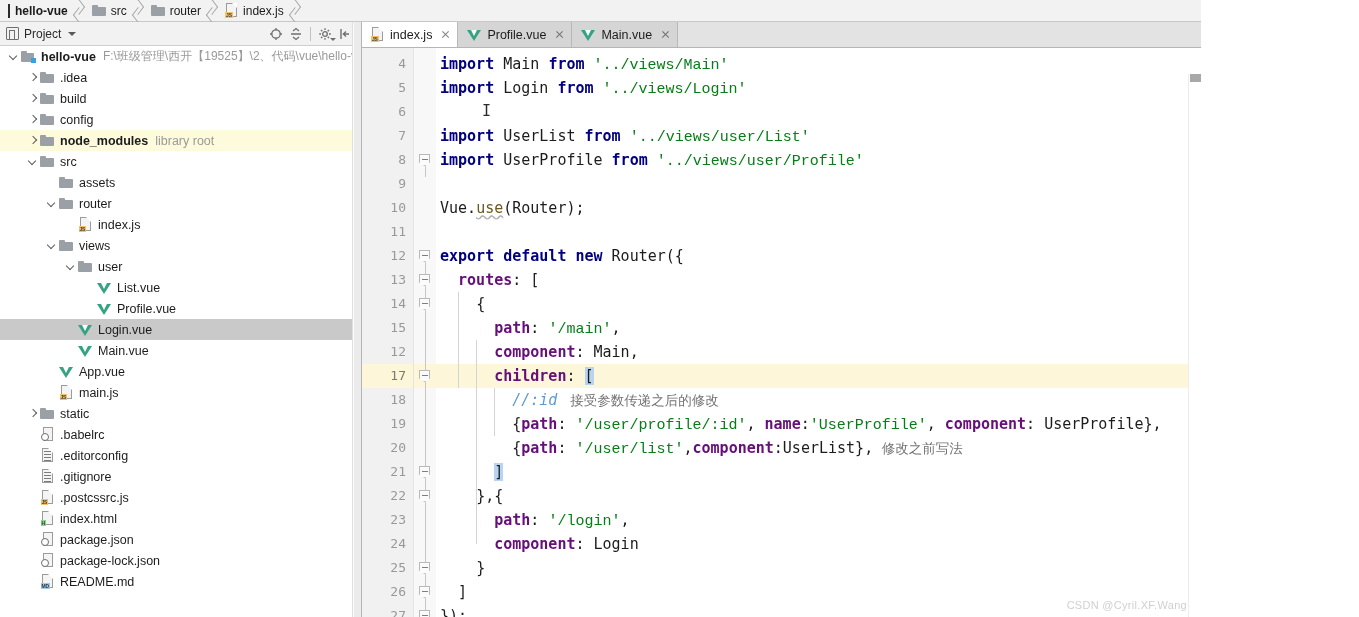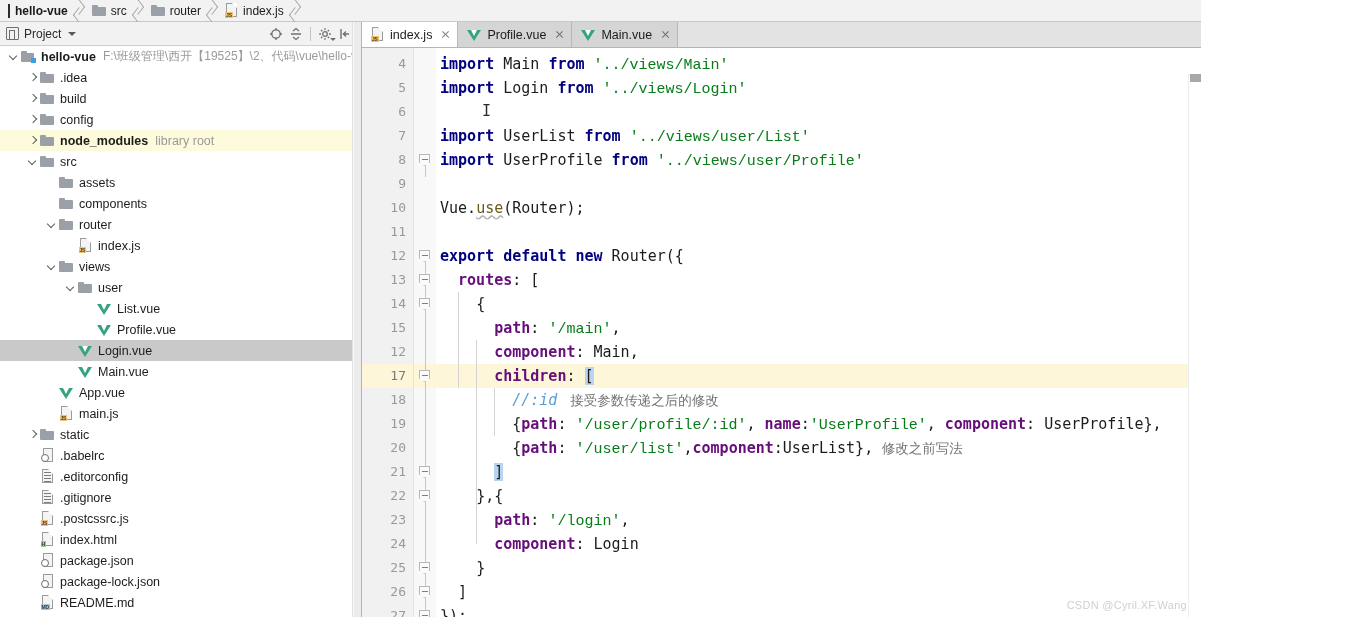--- a/index.html
+++ b/index.html
@@ -412,30 +412,20 @@
             <span class="arrow"></span>
             <span class="ico-wrap">
               <span class="ico ico-folder">
                 <i></i>
               </span>
             </span>
             <span class="nm">assets</span>
           </div>
           <div class="row">
             <span style="width:46px;flex:0 0 46px"></span>
-            <span class="arrow"></span>
-            <span class="ico-wrap">
-              <span class="ico ico-folder">
-                <i></i>
-              </span>
-            </span>
-            <span class="nm">components</span>
-          </div>
-          <div class="row">
-            <span style="width:46px;flex:0 0 46px"></span>
             <span class="arrow d"></span>
             <span class="ico-wrap">
               <span class="ico ico-folder">
                 <i></i>
               </span>
             </span>
             <span class="nm">router</span>
           </div>
           <div class="row">
             <span style="width:65px;flex:0 0 65px"></span>

